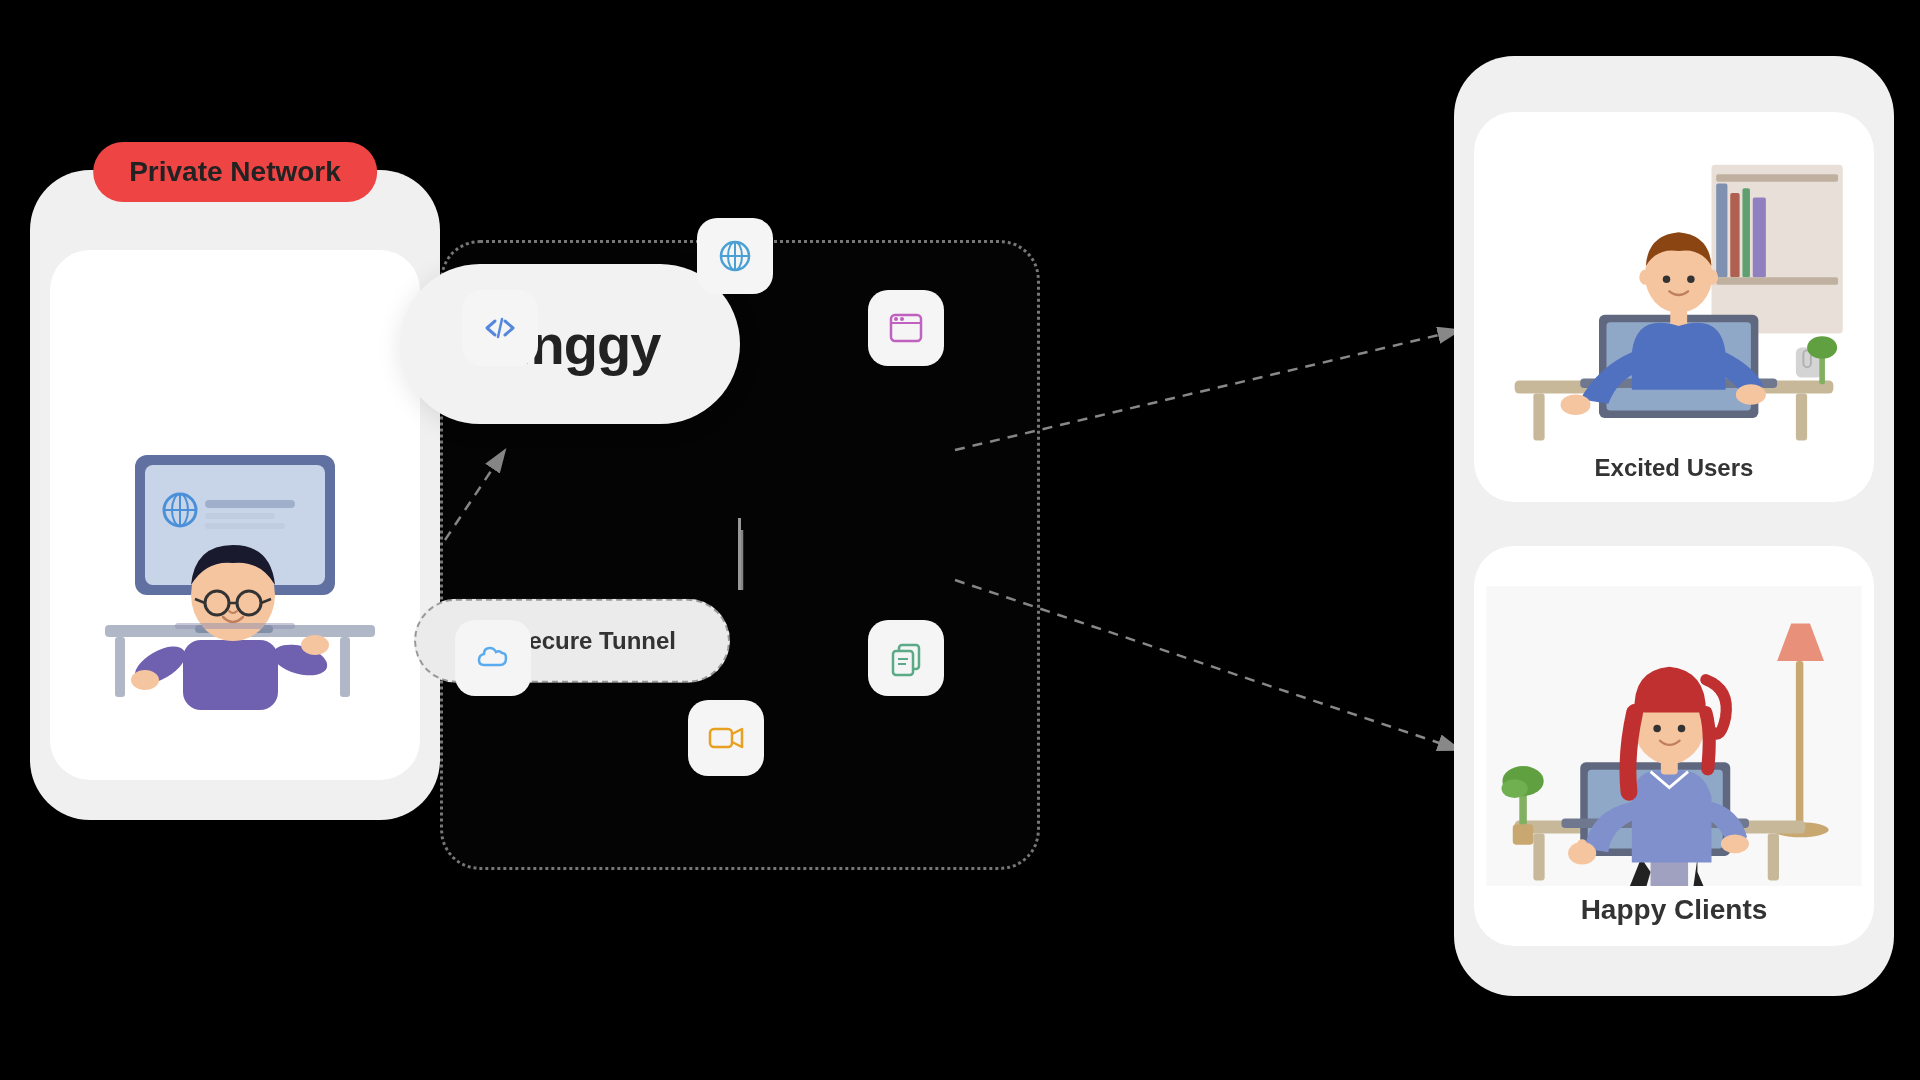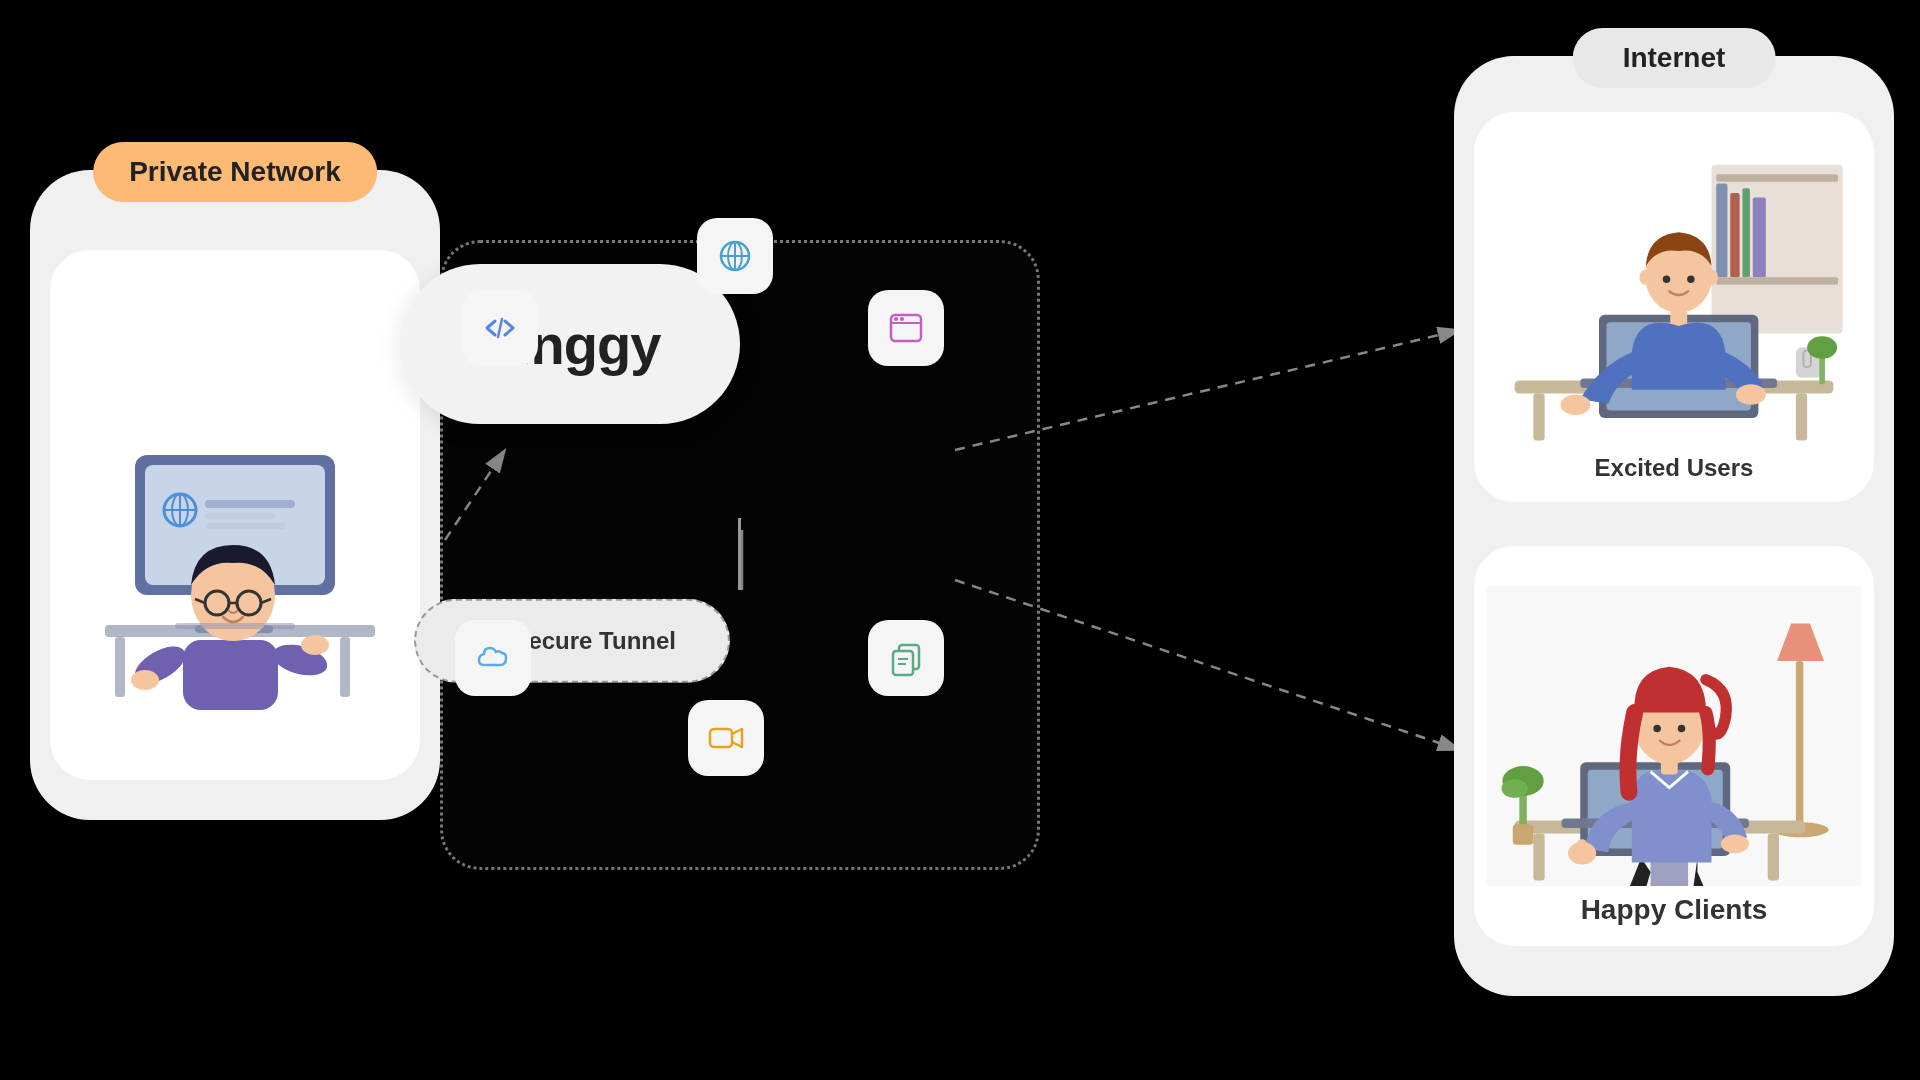--- a/index.html
+++ b/index.html
@@ -36,21 +36,21 @@
       display: flex;
       flex-direction: column;
       align-items: center;
     }
 
     .private-network-label {
       position: absolute;
       top: -28px;
       left: 50%;
       transform: translateX(-50%);
-      background: #fdba74;
+      background: #ef4444;
       border-radius: 30px;
       padding: 14px 36px;
       font-size: 28px;
       font-weight: 600;
       color: #222;
       white-space: nowrap;
     }
 
     .private-network-illustration {
       position: absolute;
@@ -357,23 +357,20 @@
 
   <div class="icon-bubble" style="position:absolute; left:688px; top:700px;">
     <svg viewBox="0 0 38 38" xmlns="http://www.w3.org/2000/svg">
       <rect x="3" y="10" width="22" height="18" rx="4" fill="none" stroke="#e8a020" stroke-width="2.5"></rect>
       <polyline points="25,15 35,10 35,28 25,23" fill="none" stroke="#e8a020" stroke-width="2.5" stroke-linejoin="round"></polyline>
     </svg>
   </div>
 
   <div class="internet-box" style="position:absolute; right:26px; top:56px; width:440px; height:940px;
               background:#f0f0f0; border-radius:60px;">
-    <div class="internet-label" style="position:absolute; top:-28px; left:50%; transform:translateX(-50%);
-                background:#e8e8e8; border-radius:30px; padding:14px 50px;
-                font-size:28px; font-weight:600; color:#222; white-space:nowrap;">Internet</div>
 
     <div class="user-card excited" style="position:absolute; left:20px; right:20px; top:56px; height:390px;
                 background:#fff; border-radius:40px; overflow:hidden;
                 display:flex; flex-direction:column; align-items:center; justify-content:flex-end; padding-bottom:20px;">
       <div class="user-illustration">
         <svg viewBox="0 0 400 320" width="400" height="300" xmlns="http://www.w3.org/2000/svg">
 
           <rect x="240" y="20" width="140" height="180" rx="4" fill="#e8e0d8"></rect>
           <rect x="245" y="40" width="12" height="100" rx="2" fill="#8090b0"></rect>
           <rect x="260" y="50" width="10" height="90" rx="2" fill="#b06050"></rect>

